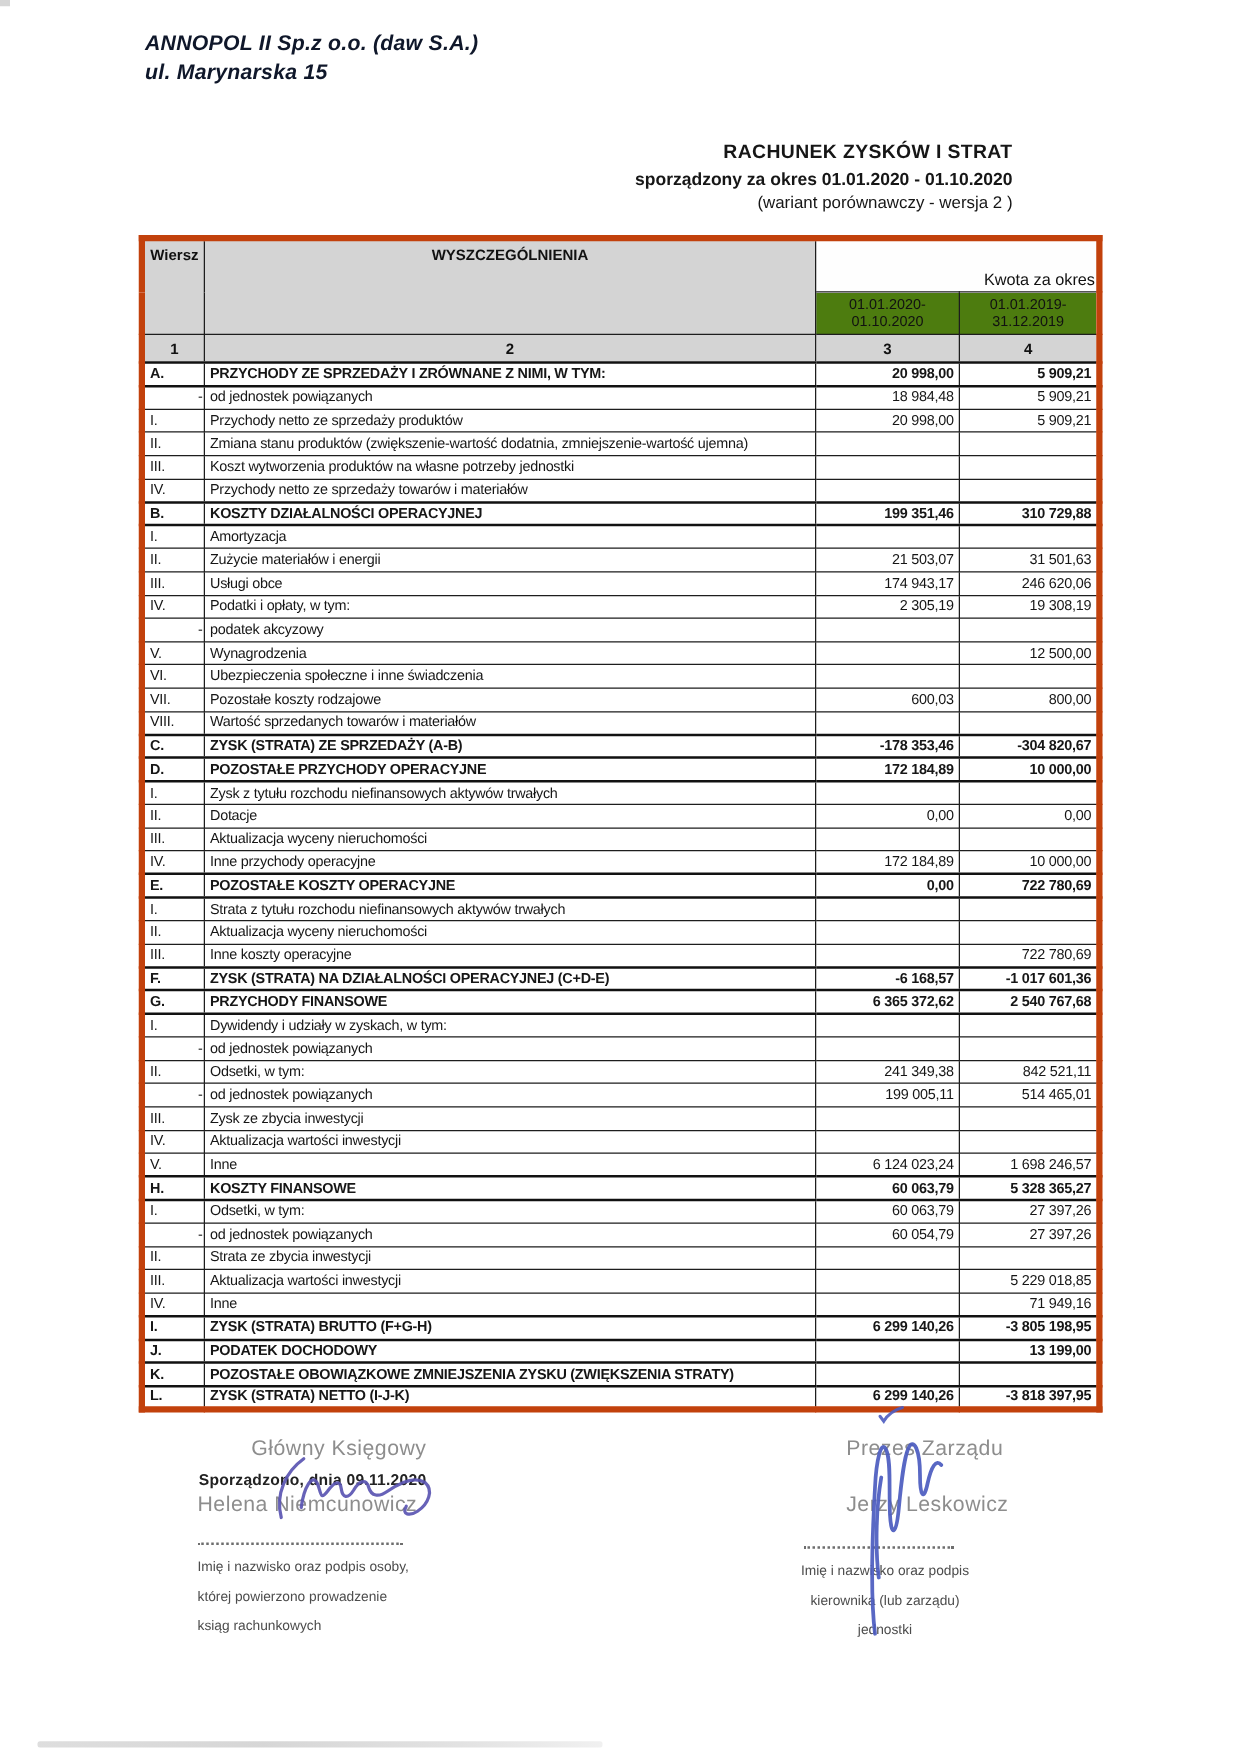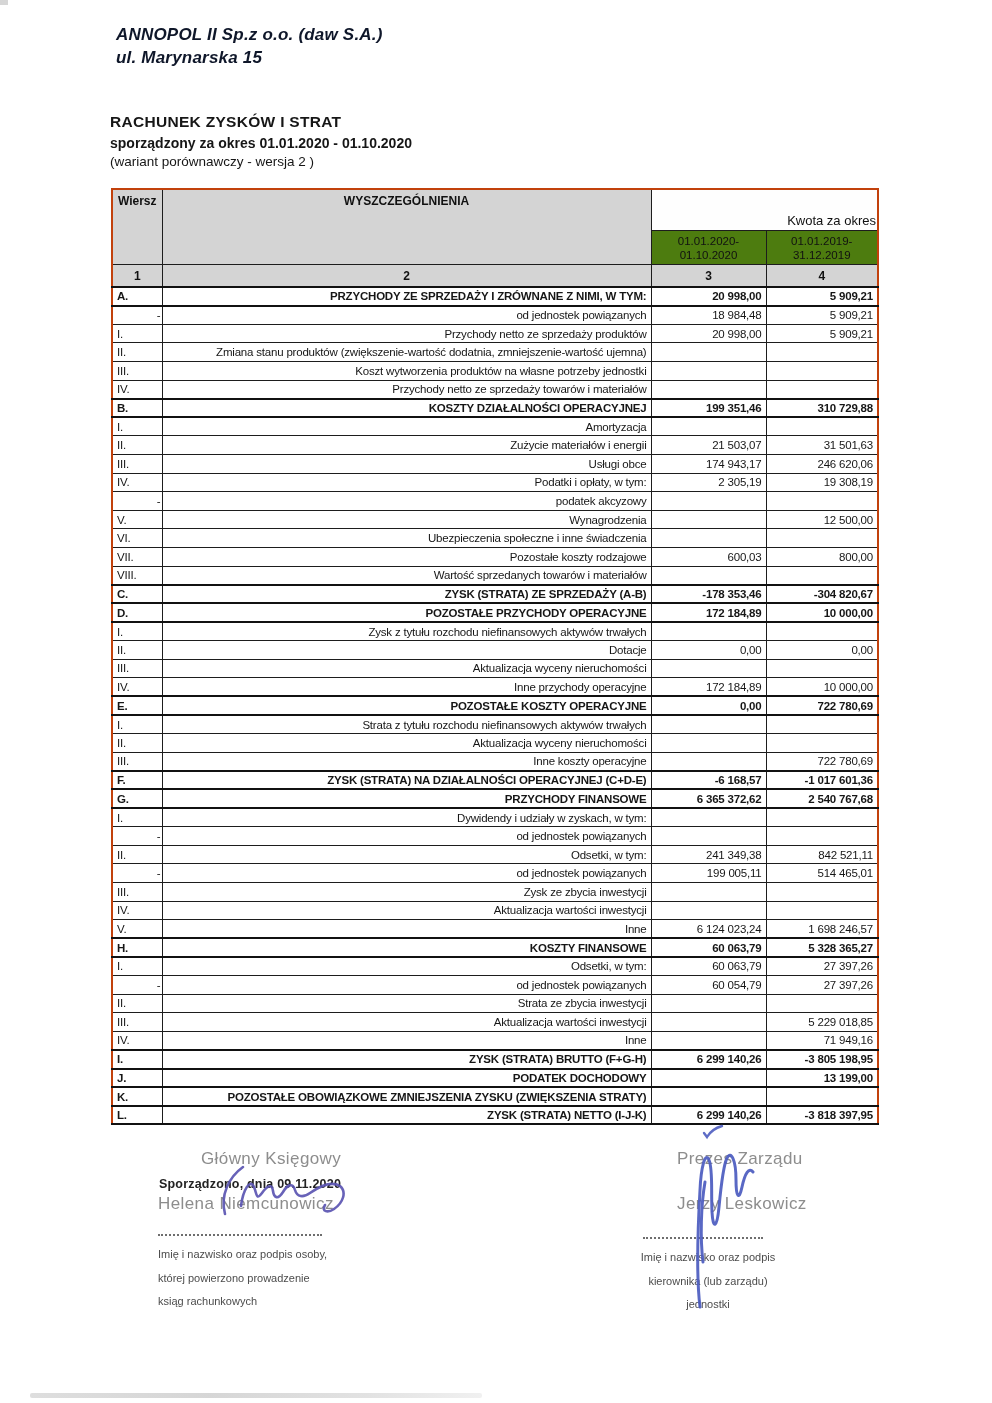--- a/index.html
+++ b/index.html
@@ -6,44 +6,44 @@
   body {
     width:992px; height:1403px; position:relative;
     background:#ffffff; color:#111;
     font-family:"Liberation Sans", sans-serif;
     overflow:hidden;
   }
   
   .company { position:absolute; left:116px; top:24px; font-weight:bold; font-style:italic;
     font-size:17px; line-height:22.5px; letter-spacing:0.2px; color:#0f172a; }
   
-  .titles { position:absolute; left:110px; top:113px; width:700px; text-align:left; color:#161616; }
+  .titles { position:absolute; left:110px; top:113px; width:700px; text-align:right; color:#161616; }
   .doc-title { font-weight:bold; font-size:15.5px; letter-spacing:0.3px; }
   .doc-subtitle { font-weight:bold; font-size:14px; margin-top:4px; }
   .doc-variant { font-size:13.5px; margin-top:3px; }
 
   
   table.pnl { position:absolute; left:111px; top:188px; width:766px;
     border-collapse:collapse; table-layout:fixed; }
   table.pnl th, table.pnl td { border:1px solid #1d1d1d; overflow:hidden; }
-  table.pnl { border:2px solid #c2410c;padding-left:24px; }
+  table.pnl { border:5px solid #c2410c;padding-left:24px; }
   .h-wiersz, .h-wysz { background:#d4d4d4; vertical-align:top; text-align:center;
     font-weight:bold; font-size:12px; padding-top:4px; }
   .h-kwota { background:#fefefe; vertical-align:bottom; text-align:right;
     font-weight:normal; font-size:13px; height:37px; padding-bottom:2px; }
   .h-date { background:#4d7c0f; text-align:center; font-size:11.5px; line-height:14px;
     height:31px; font-weight:normal; }
   .h-num { background:#d4d4d4; text-align:center; font-weight:bold; font-size:12px; height:19px; }
   tr.hdr-num td { border-bottom:2px solid #111; }
   tbody tr { height:18.62px; }
   tbody td { font-size:11.5px; line-height:12px; letter-spacing:-0.2px; padding:0 4px;
     white-space:nowrap; color:#161616; }
   td.c-w { text-align:left; padding-left:4px; }
   td.c-w.dash { text-align:right; padding-right:1px; }
-  td.c-l { text-align:right;margin-top:19px; }
+  td.c-l { text-align:left;margin-top:19px; }
   td.c-v { text-align:right; }
   tbody tr.sec td { font-weight:bold; border-top:2px solid #111; border-bottom:2px solid #111; }
 
   .prepared { position:absolute; left:159px; top:1177px; font-weight:bold; font-size:12.5px;
     letter-spacing:0.2px; color:#222; }
 
   
   .stamp { position:absolute; color:#8d8d8d; font-size:17px; letter-spacing:0.4px; white-space:nowrap; }
   .dotline { position:absolute; border-bottom:2px dotted #6e6e6e; height:0; }
   .caption { position:absolute; color:#4c4c4c; font-size:11px; line-height:23.5px; white-space:nowrap; }

